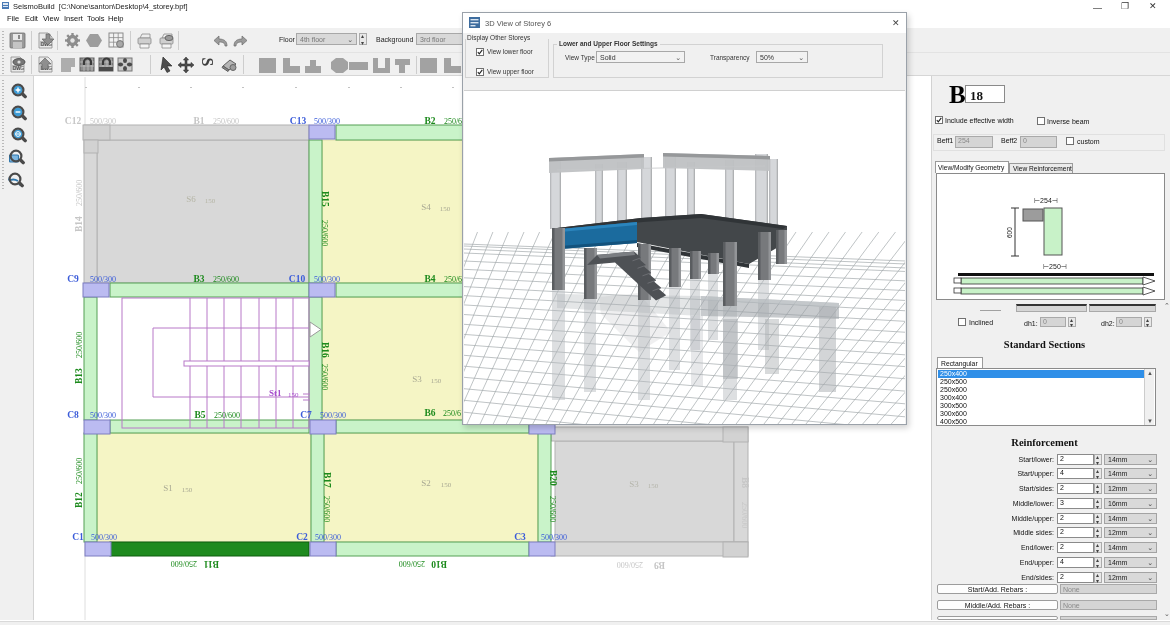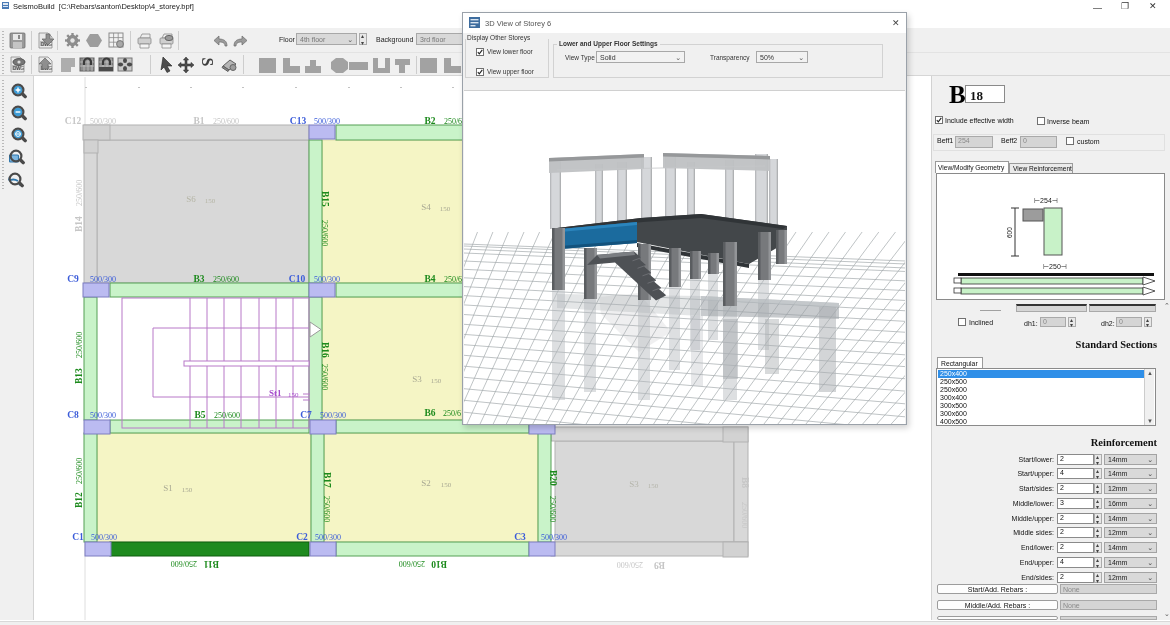--- a/index.html
+++ b/index.html
@@ -45,24 +45,32 @@
 #bottom{left:0;top:621px;width:1170px;height:4px;background:#f0f0f0;border-top:1px solid #d9d9d9}
 .t{position:absolute;white-space:nowrap}
 </style></head><body>
 <div id="app">
 <div class="abs" id="titlebar">
       <svg class="abs" id="title-ico" width="7" height="7">
         <rect width="7" height="7" fill="#4a7ab5"></rect>
         <rect x="1" y="1" width="5" height="2" fill="#dce6f2"></rect>
         <rect x="1" y="4" width="5" height="1" fill="#dce6f2"></rect>
       </svg>
-      <span class="abs" id="title-txt">SeismoBuild  [C:\Rebars\santon\Desktop\4_storey.bpf]</span>
+      <span class="abs" id="title-txt">SeismoBuild  [C:\None\santon\Desktop\4_storey.bpf]</span>
       <span class="abs wbtn" style="left:1093px;top:5px">—</span>
       <span class="abs wbtn" style="left:1121px">❐</span>
       <span class="abs wbtn" style="left:1149px">✕</span>
+    </div>
+    <div class="abs" id="menubar">
+      <span style="left:7px">File</span>
+      <span style="left:25px">Edit</span>
+      <span style="left:43px">View</span>
+      <span style="left:64px">Insert</span>
+      <span style="left:87px">Tools</span>
+      <span style="left:108px">Help</span>
     </div>
     <div class="abs" id="tb1">
       <div class="grip" style="left:2px;top:3px;height:19px"></div>
       <div class="vsep" style="left:31px;top:3px;height:19px"></div>
       <div class="vsep" style="left:57px;top:3px;height:19px"></div>
       <div class="vsep" style="left:130px;top:3px;height:19px"></div>
       <div class="vsep" style="left:178px;top:3px;height:19px"></div>
       <svg class="abs" style="left:9px;top:4px" width="17" height="17">
         <rect x="1" y="1" width="15" height="15" rx="1" fill="#9a9a9a" stroke="#6f6f6f" stroke-width="0.8"></rect>
         <rect x="4" y="2" width="9" height="6" fill="#e8e8e8"></rect>
@@ -645,36 +653,36 @@
       <div class="ginp" style="left:84px;top:228px;width:71px;height:8px;border-top:2px solid #333"></div>
       <div class="ginp" style="left:157px;top:228px;width:67px;height:8px;border-top:2px solid #333"></div>
       <div class="cb" style="left:26px;top:242px"></div>
       <span class="t" style="left:37px;top:243px">Inclined</span>
       <span class="t" style="left:92px;top:244px">dh1:</span>
       <div class="ginp" style="left:108px;top:241px;width:26px;height:10px">0</div>
       <div class="spin" style="left:136px;top:241px;height:10px"></div>
       <span class="t" style="left:169px;top:244px">dh2:</span>
       <div class="ginp" style="left:184px;top:241px;width:26px;height:10px">0</div>
       <div class="spin" style="left:212px;top:241px;height:10px"></div>
-      <div class="t" style="left:0;top:263px;width:225px;text-align:right;font-weight:bold;font-size:10.5px;font-family:'Liberation Serif',serif">Standard Sections</div>
+      <div class="t" style="left:0;top:263px;width:225px;text-align:center;font-weight:bold;font-size:10.5px;font-family:'Liberation Serif',serif">Standard Sections</div>
       <div class="abs" style="left:5px;top:281px;width:46px;height:11px;background:#fff;border:1px solid #9a9a9a;border-bottom:none;font-size:6.8px;padding:2px 0 0 3px">Rectangular</div>
       <div class="abs" style="left:4px;top:292px;width:220px;height:58px;background:#fff;border:1px solid #8a8a8a">
         <div style="position:absolute;left:1px;top:1px;width:206px;height:8px;background:#2f8fe8;color:#fff;font-size:7px;padding-left:2px">250x400</div>
         <div style="position:absolute;left:3px;top:9px;font-size:7px">250x500</div>
         <div style="position:absolute;left:3px;top:17px;font-size:7px">250x600</div>
         <div style="position:absolute;left:3px;top:25px;font-size:7px">300x400</div>
         <div style="position:absolute;left:3px;top:33px;font-size:7px">300x500</div>
         <div style="position:absolute;left:3px;top:41px;font-size:7px">300x600</div>
         <div style="position:absolute;left:3px;top:49px;font-size:7px">400x500</div>
         <div style="position:absolute;right:1px;top:0;width:10px;height:56px;background:#f0f0f0;border-left:1px solid #ccc">
           <div style="position:absolute;top:1px;left:2px;font-size:6px;color:#555">▲</div>
           <div style="position:absolute;bottom:1px;left:2px;font-size:6px;color:#555">▼</div>
         </div>
       </div>
-      <div class="t" style="left:0;top:361px;width:225px;text-align:right;font-weight:bold;font-size:10.5px;font-family:'Liberation Serif',serif">Reinforcement</div>
+      <div class="t" style="left:0;top:361px;width:225px;text-align:center;font-weight:bold;font-size:10.5px;font-family:'Liberation Serif',serif">Reinforcement</div>
       <div class="rlabel" style="left:40px;top:379.5px;width:82px">Start/lower:</div>
       <div class="inp" style="left:125px;top:377.5px;width:37px;height:11px;font-size:7px;padding-left:2px">2</div>
       <div class="spin" style="left:162px;top:377.5px;height:11px"></div>
       <div class="ddown" style="left:172px;top:377.5px;width:53px;height:11px"><span style="position:relative;top:1px">14mm</span><i>⌄</i></div>
       <div class="rlabel" style="left:40px;top:394.2px;width:82px">Start/upper:</div>
       <div class="inp" style="left:125px;top:392.2px;width:37px;height:11px;font-size:7px;padding-left:2px">4</div>
       <div class="spin" style="left:162px;top:392.2px;height:11px"></div>
       <div class="ddown" style="left:172px;top:392.2px;width:53px;height:11px"><span style="position:relative;top:1px">14mm</span><i>⌄</i></div>
       <div class="rlabel" style="left:40px;top:409.0px;width:82px">Start/sides:</div>
       <div class="inp" style="left:125px;top:407.0px;width:37px;height:11px;font-size:7px;padding-left:2px">2</div>

